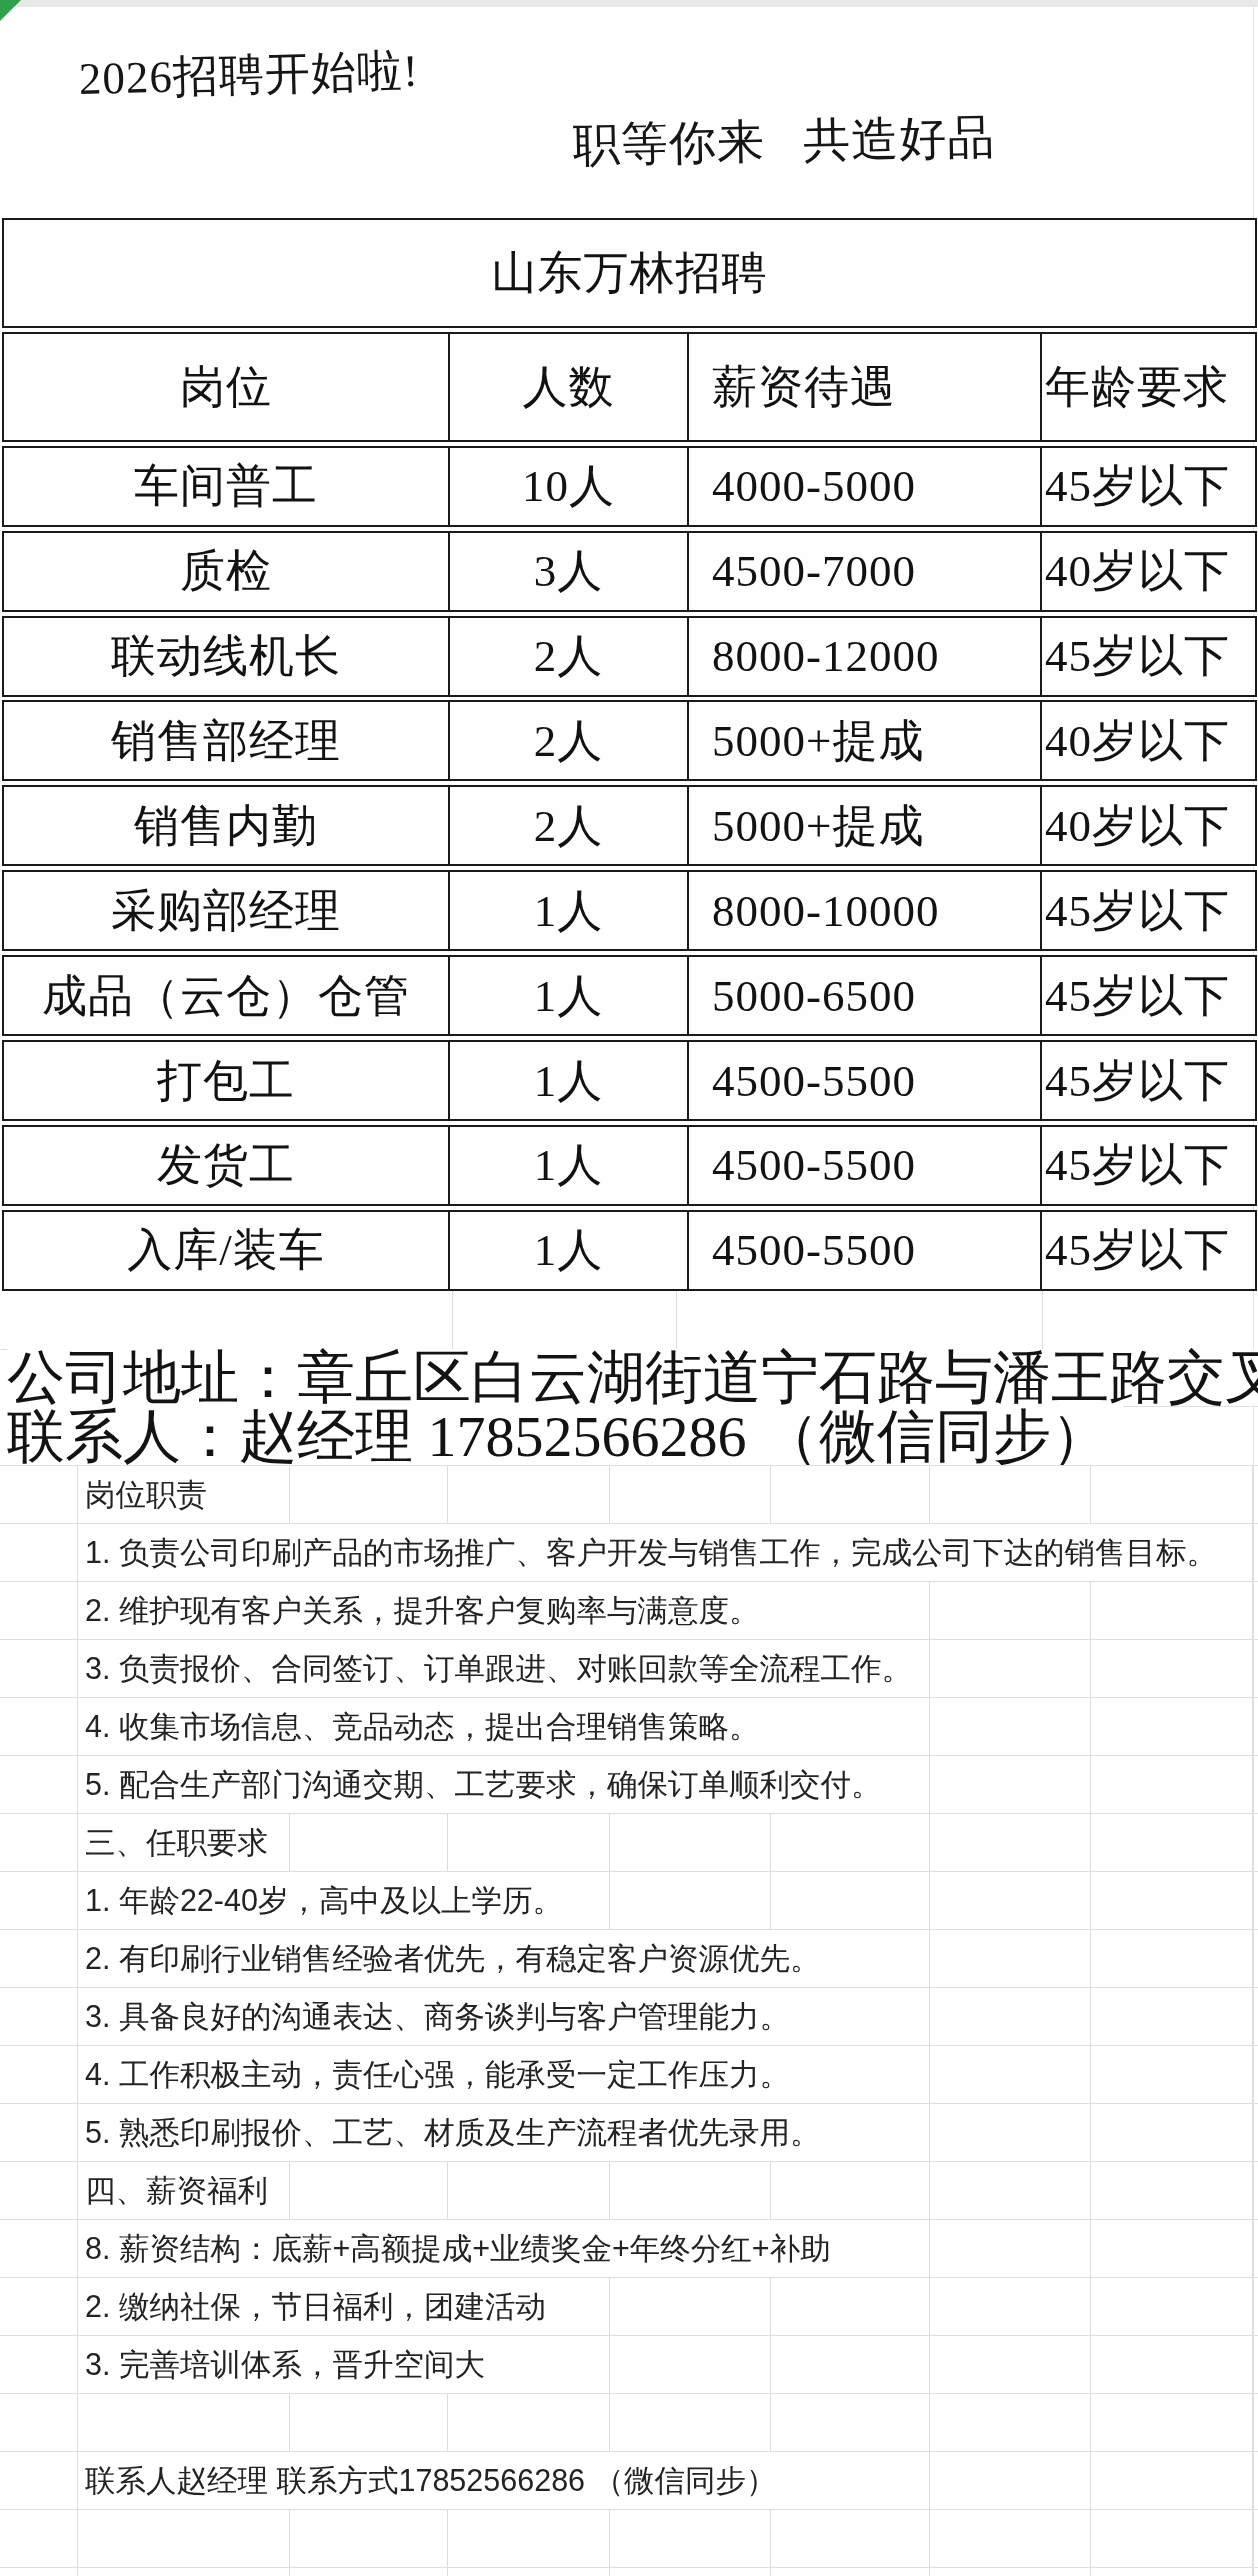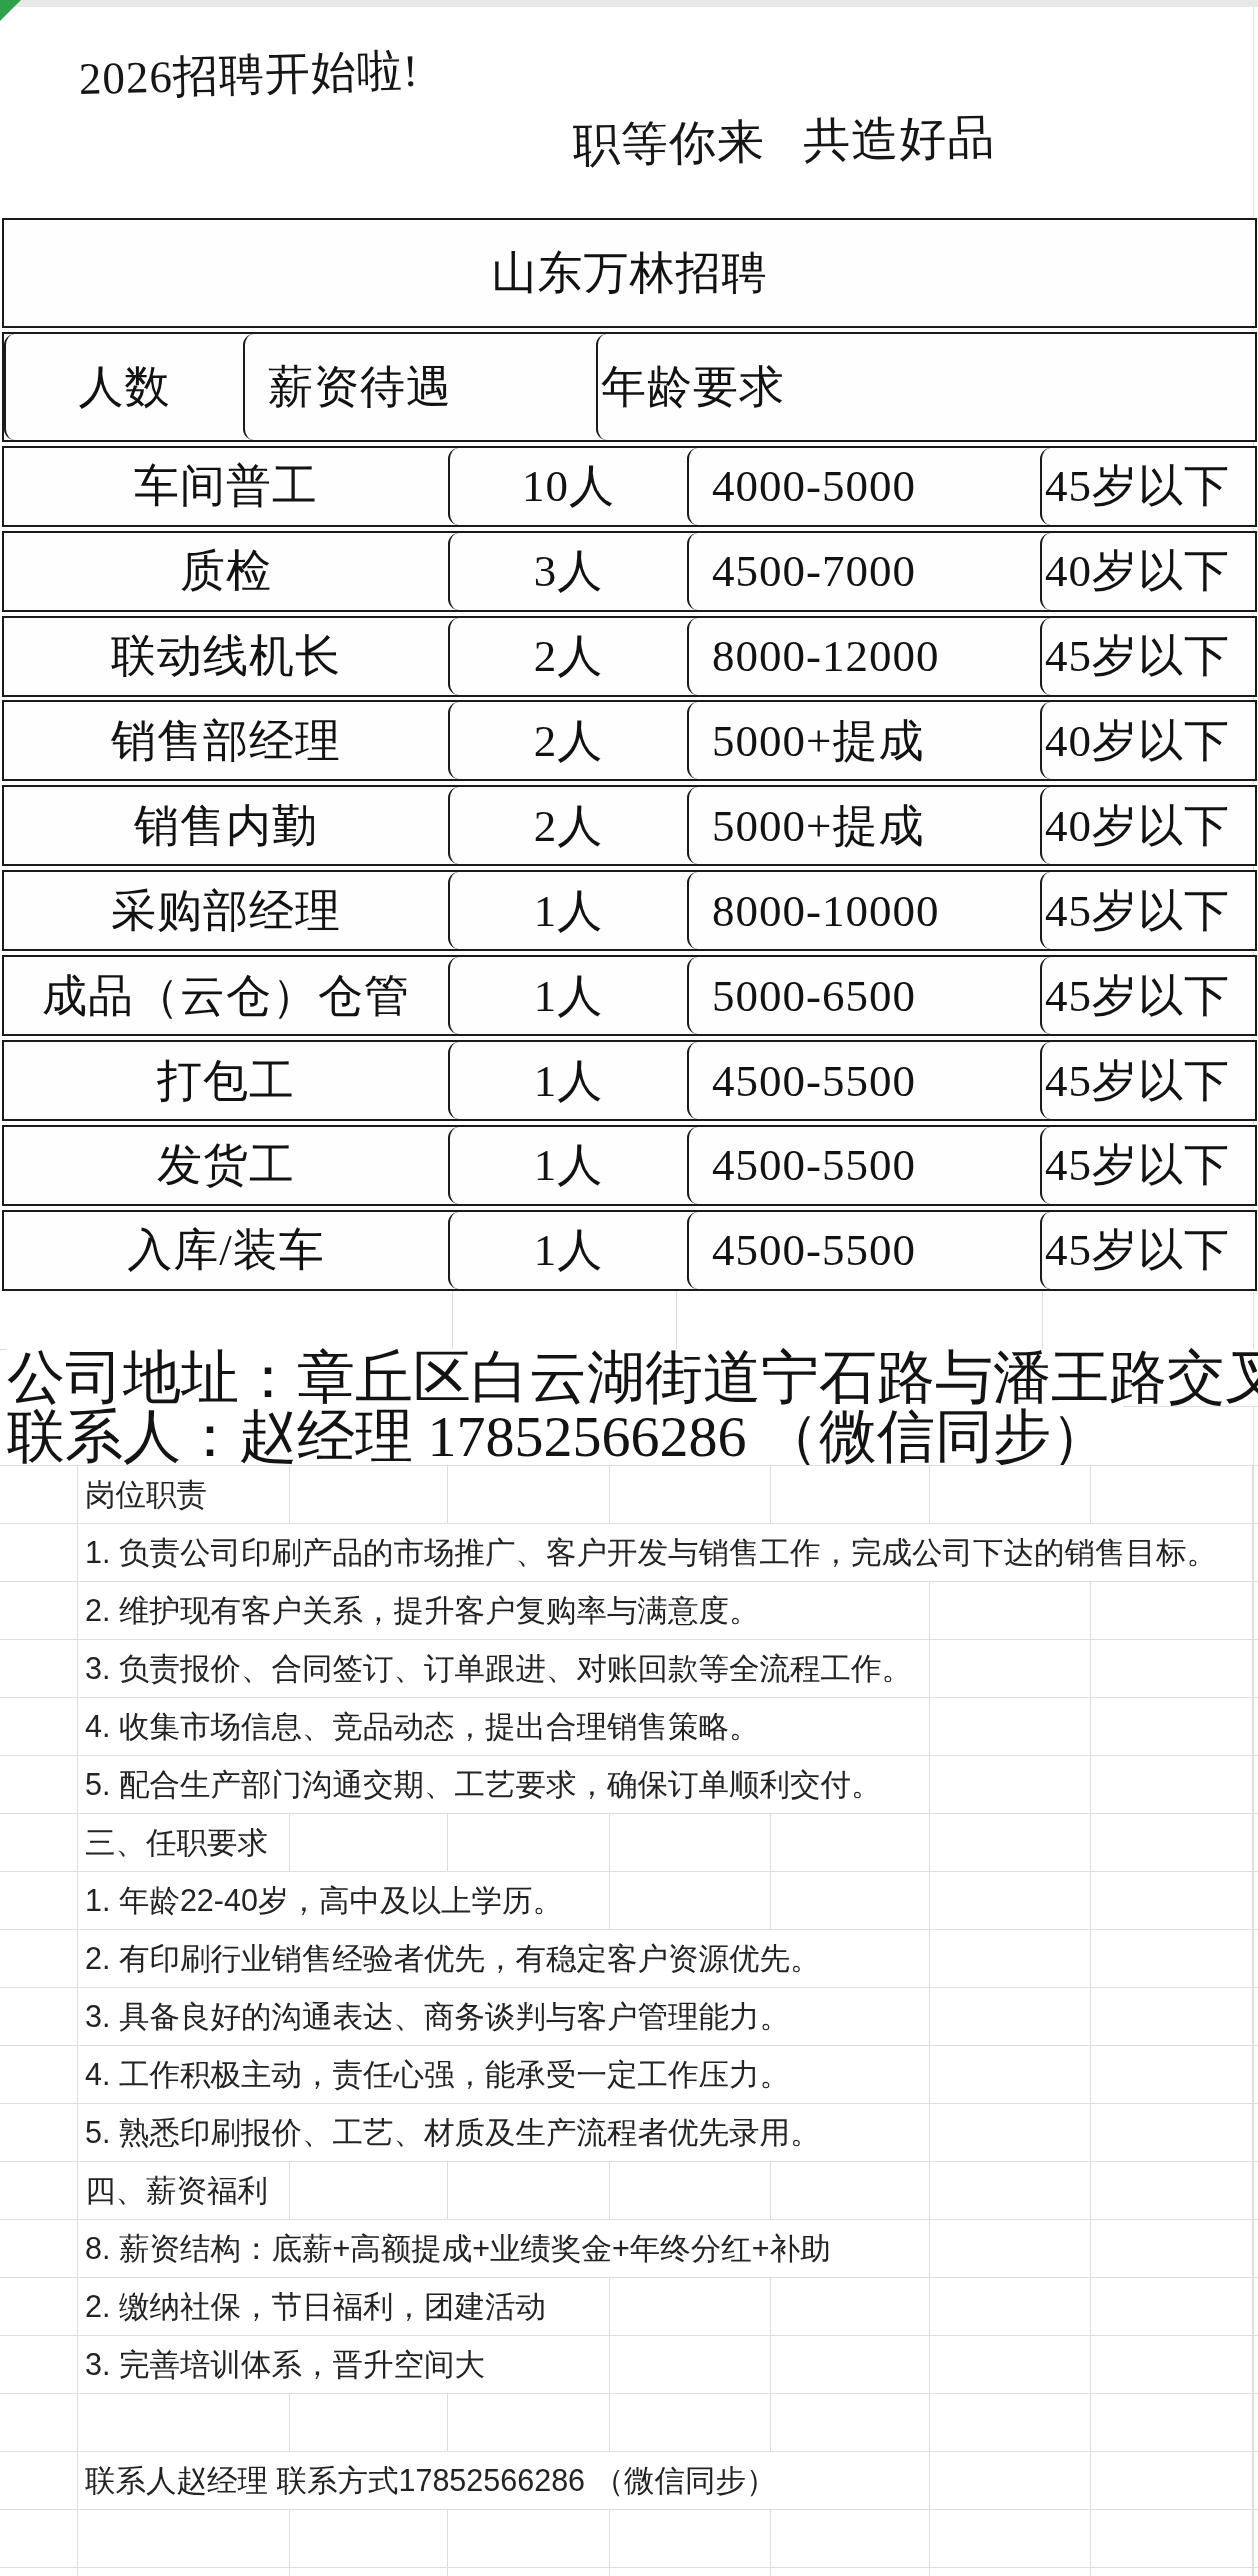--- a/index.html
+++ b/index.html
@@ -17,21 +17,21 @@
   .headline-1 { position:absolute; left:79px; top:49px; font-size:45px; color:#161616;
     letter-spacing:1px; transform:rotate(-1.4deg); transform-origin:left center; white-space:nowrap; }
   .headline-2 { position:absolute; left:573px; top:114px; font-size:47px; color:#161616;
     letter-spacing:1px; word-spacing:25.6px; transform:rotate(-1.1deg); transform-origin:left center; white-space:nowrap; }
   
   .jobtable { position:absolute; left:2px; top:218px; width:1255px; }
   .trow { display:flex; border:2.9px solid #1a1a1a; background:#fffefe; height:81px; box-sizing:border-box; }
   .trow + .trow { margin-top:3.9px; }
   .trow.tall { height:110px; }
   .tcell { box-sizing:border-box; display:flex; align-items:center; justify-content:center;
-    font-size:45px; color:#121212; letter-spacing:1px; white-space:nowrap; overflow:hidden;border-radius:11px; }
+    font-size:45px; color:#121212; letter-spacing:1px; white-space:nowrap; overflow:hidden; }
   .tcell.c1 { width:444px; }
   .tcell.c2 { width:239px; border-left:2.9px solid #1a1a1a; }
   .tcell.c3 { width:346px; border-left:2.9px solid #1a1a1a; justify-content:flex-start; padding-left:23px; }
   .tcell.c4 { flex:1; border-left:2.9px solid #1a1a1a; justify-content:flex-start; padding-left:3px;margin-left:7px; }
   .tcell.full { width:100%; }
   
   .gap-strip { position:absolute; left:0; top:1291px; width:1259px; height:58px;
     border-bottom:1px solid #dcdcdc;
     background:linear-gradient(to right,
       transparent 0,transparent 452px,#dcdcdc 452px,#dcdcdc 453px,
@@ -73,20 +73,21 @@
 <div class="green-corner"></div>
 
 <div class="headline-1">2026招聘开始啦!</div>
 <div class="headline-2">职等你来 共造好品</div>
 
 <div class="jobtable">
   <div class="trow tall">
     <div class="tcell full">山东万林招聘</div>
   </div>
   <div class="trow tall">
+    <div class="tcell c1">岗位</div>
     <div class="tcell c2">人数</div>
     <div class="tcell c3">薪资待遇</div>
     <div class="tcell c4">年龄要求</div>
   </div>
 
   <div class="trow">
     <div class="tcell c1">车间普工</div>
     <div class="tcell c2">10人</div>
     <div class="tcell c3">4000-5000</div>
     <div class="tcell c4">45岁以下</div>

